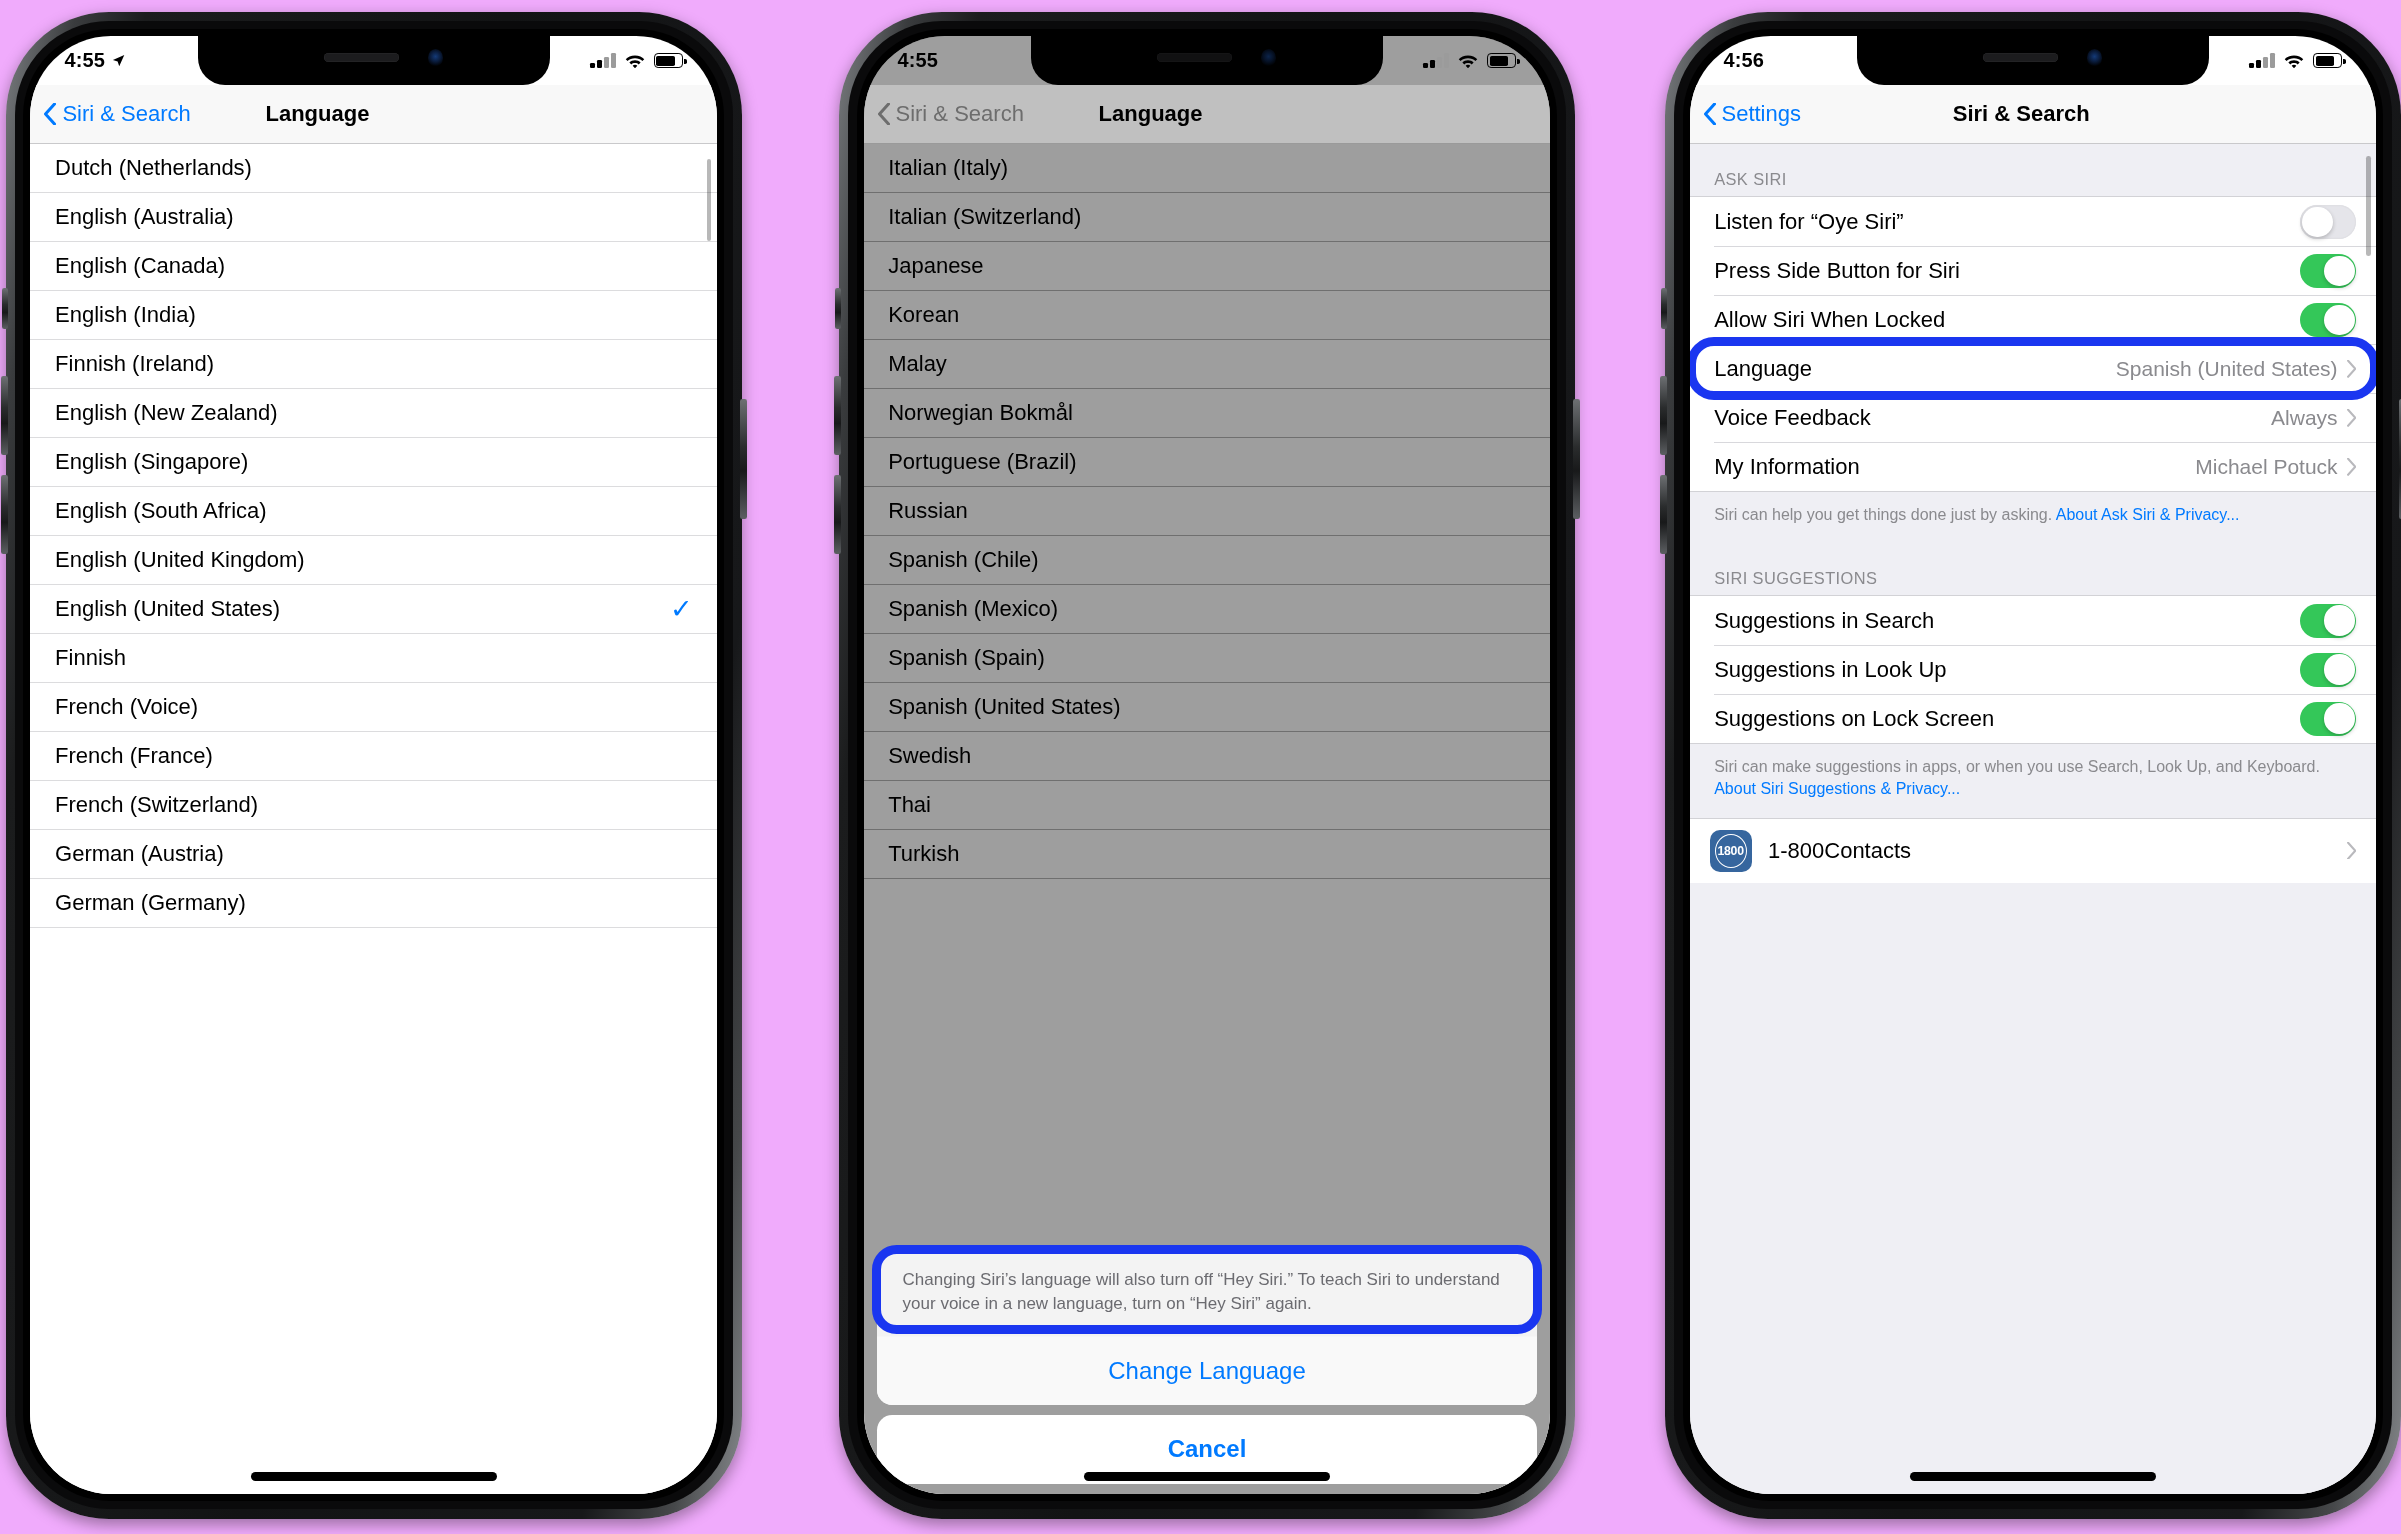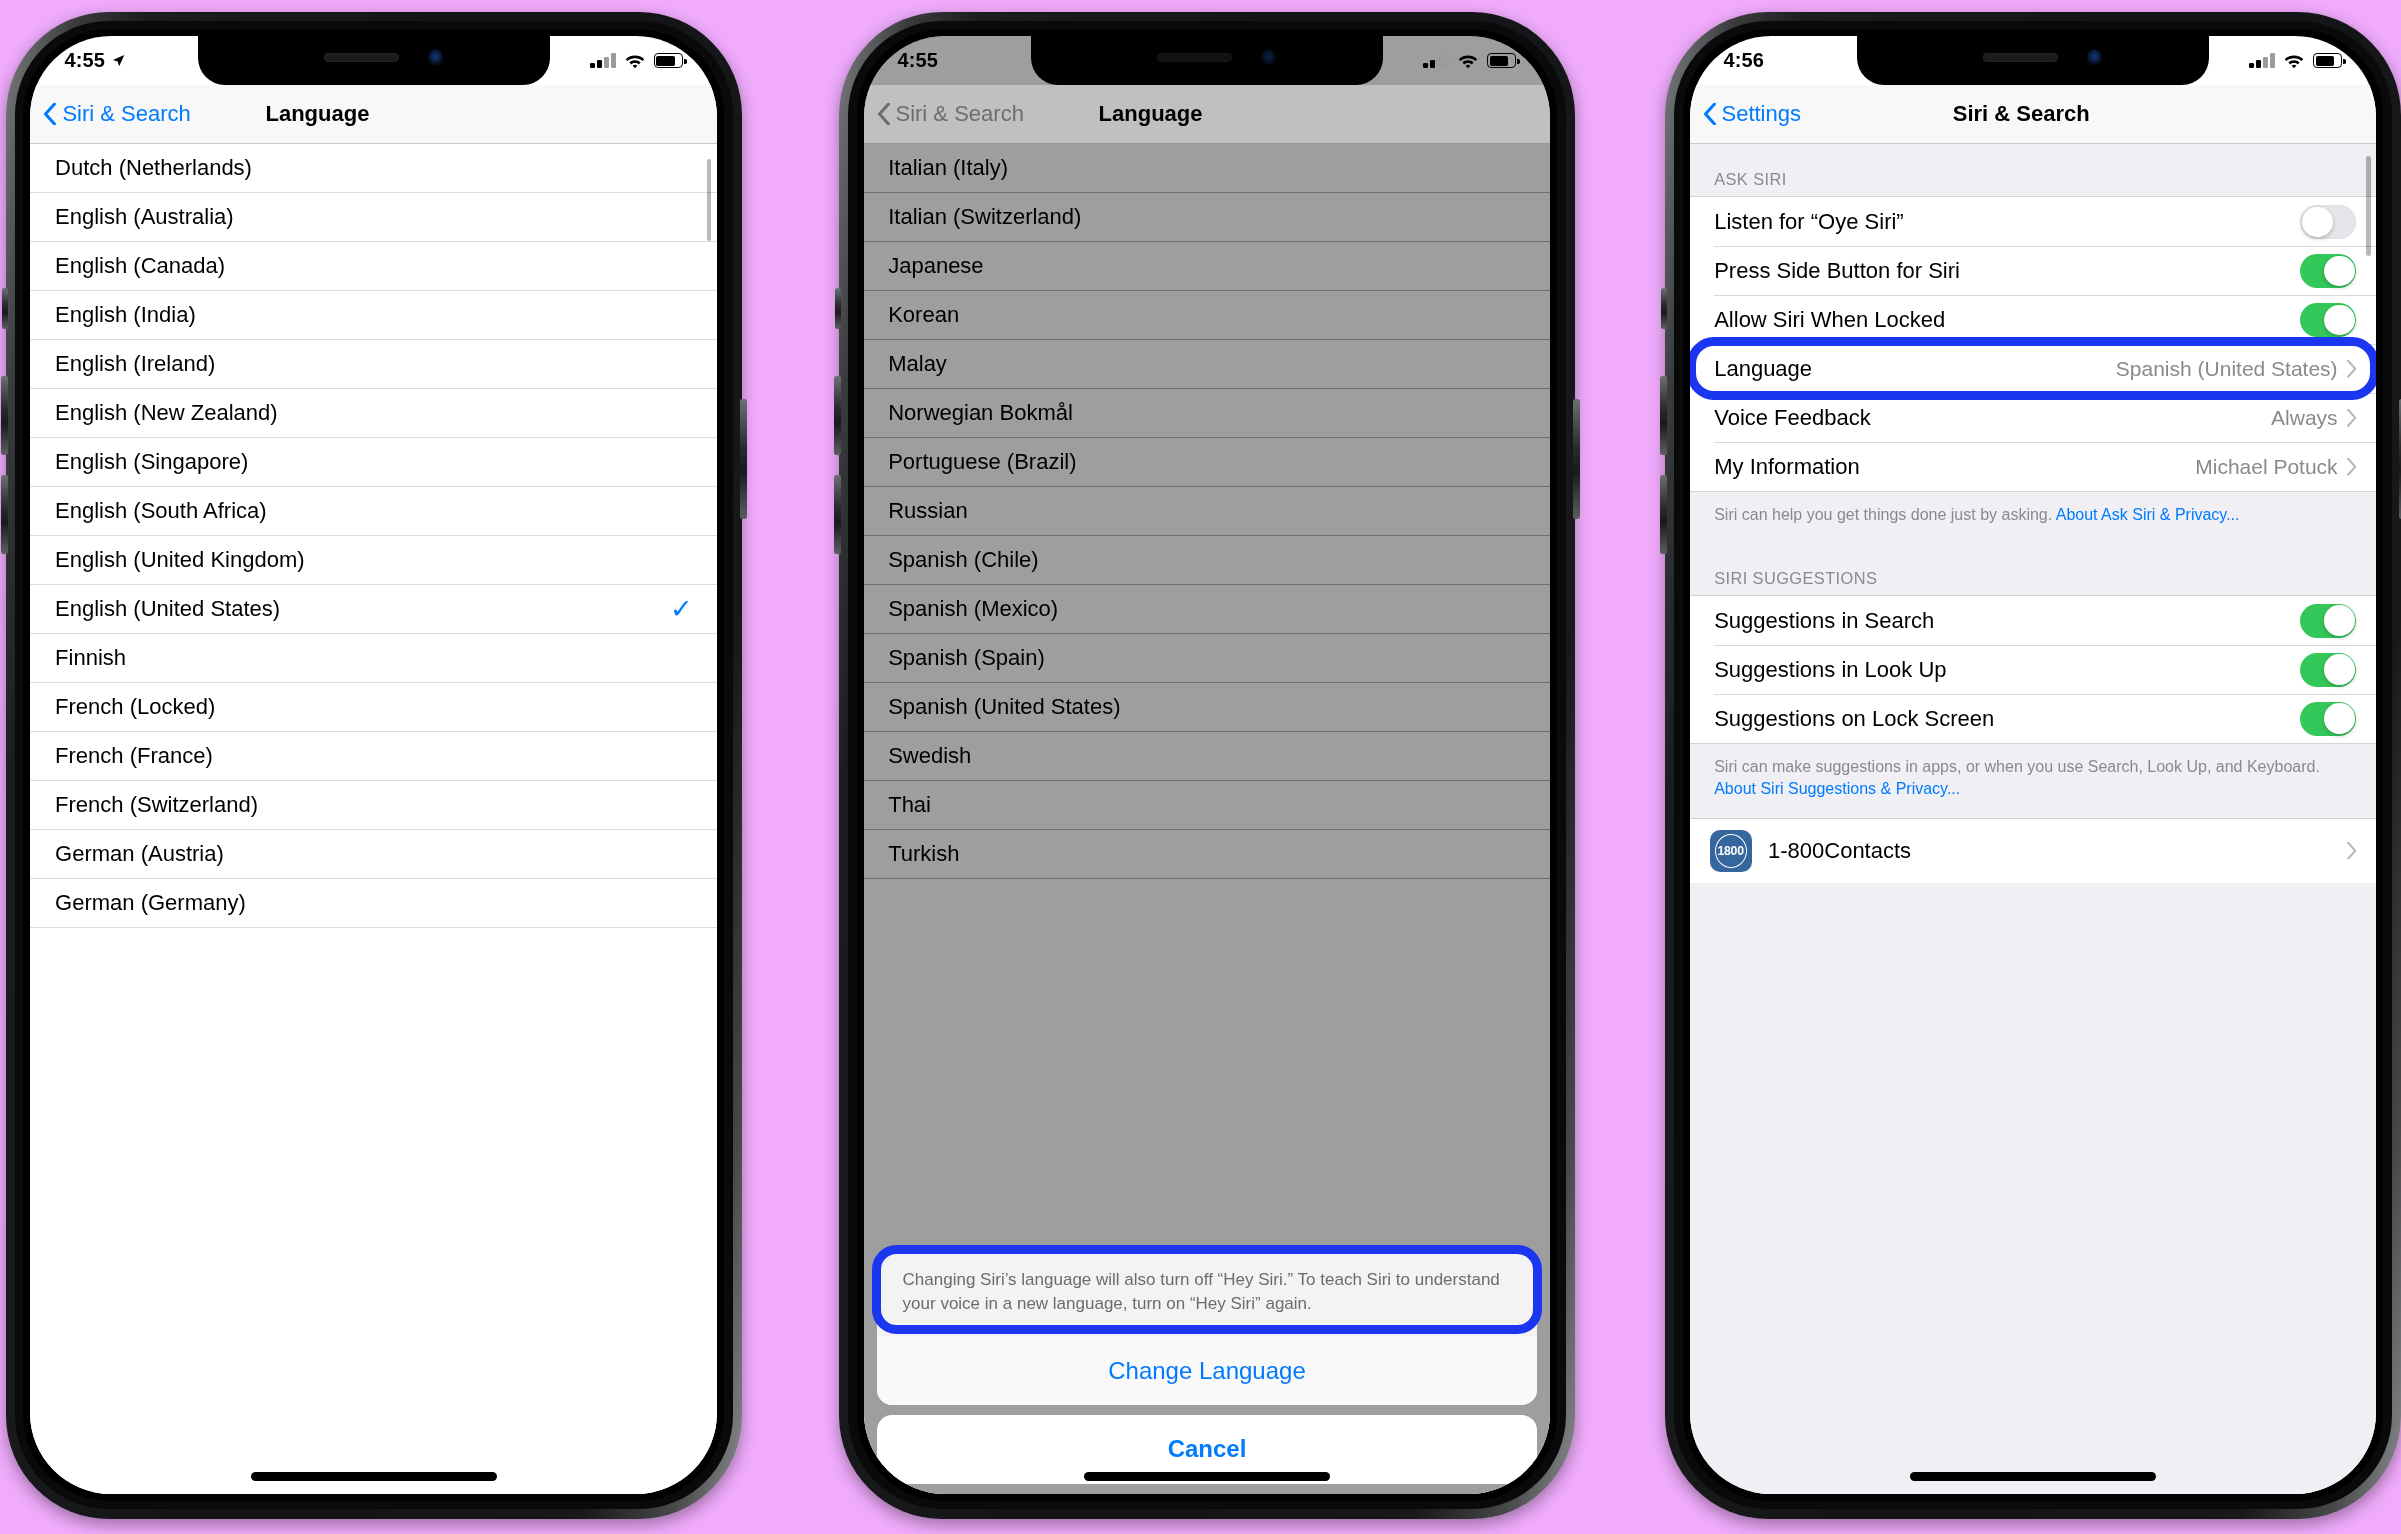--- a/index.html
+++ b/index.html
@@ -344,21 +344,21 @@
           <div class="lang-row">
             <span class="txt">English (Australia)</span>
           </div>
           <div class="lang-row">
             <span class="txt">English (Canada)</span>
           </div>
           <div class="lang-row">
             <span class="txt">English (India)</span>
           </div>
           <div class="lang-row">
-            <span class="txt">English (Ireland)</span>
+            <span class="txt">Finnish (Ireland)</span>
           </div>
           <div class="lang-row">
             <span class="txt">English (New Zealand)</span>
           </div>
           <div class="lang-row">
             <span class="txt">English (Singapore)</span>
           </div>
           <div class="lang-row">
             <span class="txt">English (South Africa)</span>
           </div>
@@ -366,21 +366,21 @@
             <span class="txt">English (United Kingdom)</span>
           </div>
           <div class="lang-row">
             <span class="txt">English (United States)</span>
             <span class="check">✓</span>
           </div>
           <div class="lang-row">
             <span class="txt">Finnish</span>
           </div>
           <div class="lang-row">
-            <span class="txt">French (Locked)</span>
+            <span class="txt">French (Voice)</span>
           </div>
           <div class="lang-row">
             <span class="txt">French (France)</span>
           </div>
           <div class="lang-row">
             <span class="txt">French (Switzerland)</span>
           </div>
           <div class="lang-row">
             <span class="txt">German (Austria)</span>
           </div>

